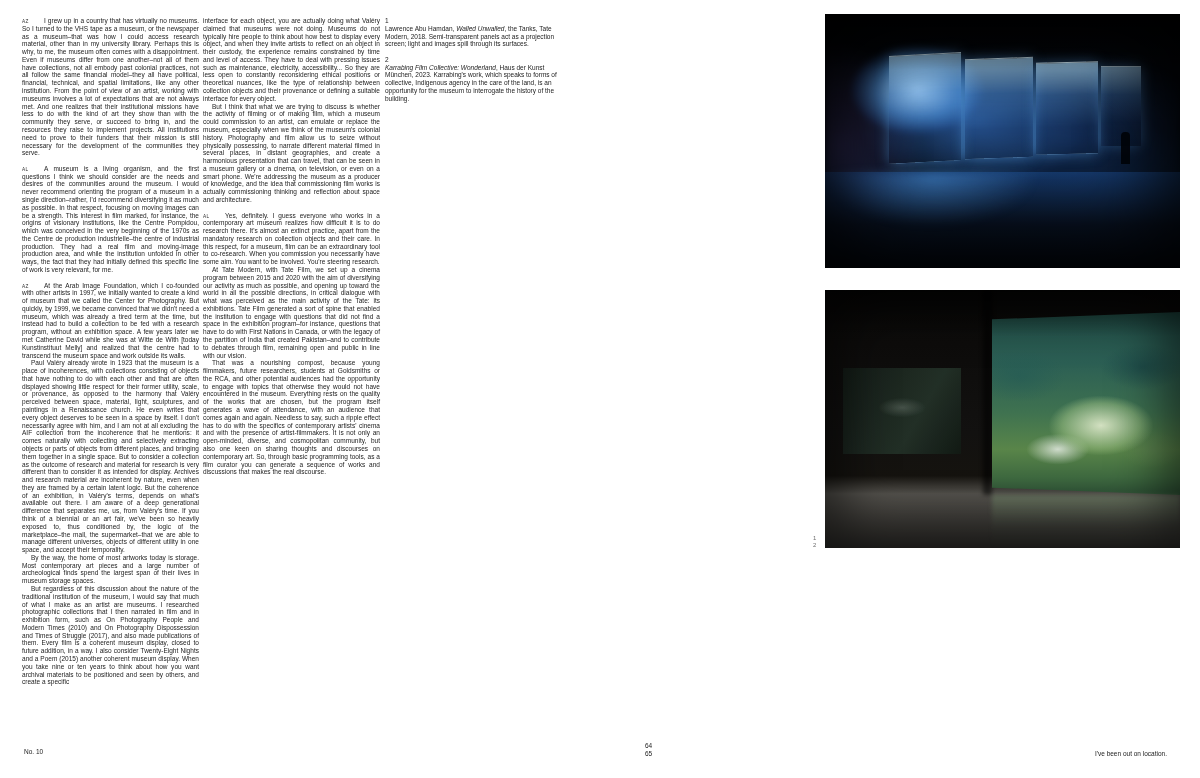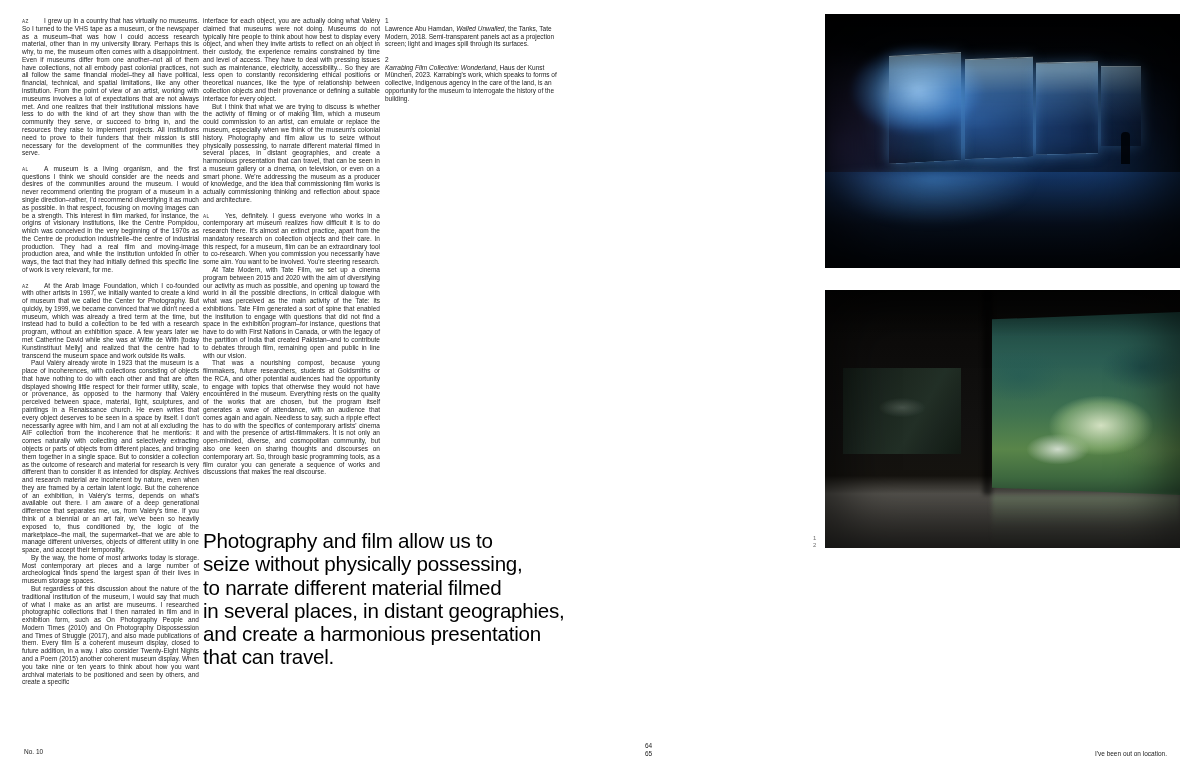--- a/index.html
+++ b/index.html
@@ -167,26 +167,20 @@
       <div class="caption">
         <span class="cap-num">1</span>
         <p>Lawrence Abu Hamdan, <em>Walled Unwalled</em>, the Tanks, Tate Modern, 2018. Semi-transparent panels act as a projection screen; light and images spill through its surfaces.</p>
       </div>
       <div class="caption">
         <span class="cap-num">2</span>
         <p><em>Karrabing Film Collective: Wonderland</em>, Haus der Kunst München, 2023. Karrabing's work, which speaks to forms of collective, Indigenous agency in the care of the land, is an opportunity for the museum to interrogate the history of the building.</p>
       </div>
     </section>
 
-  <div class="pull-quote">Photography and film allow us to
-seize without physically possessing,
-to narrate different material filmed
-in several places, in distant geographies,
-and create a harmonious presentation
-that can travel.</div>
 
   <figure class="photo fig1">
     <div class="f1-base"></div>
     <div class="f1-glow"></div>
     <div class="f1-panel f1-p1"></div>
     <div class="f1-panel f1-p2"></div>
     <div class="f1-panel f1-p3"></div>
     <div class="f1-panel f1-p4"></div>
     <div class="f1-floor"></div>
     <div class="f1-refl"></div>

